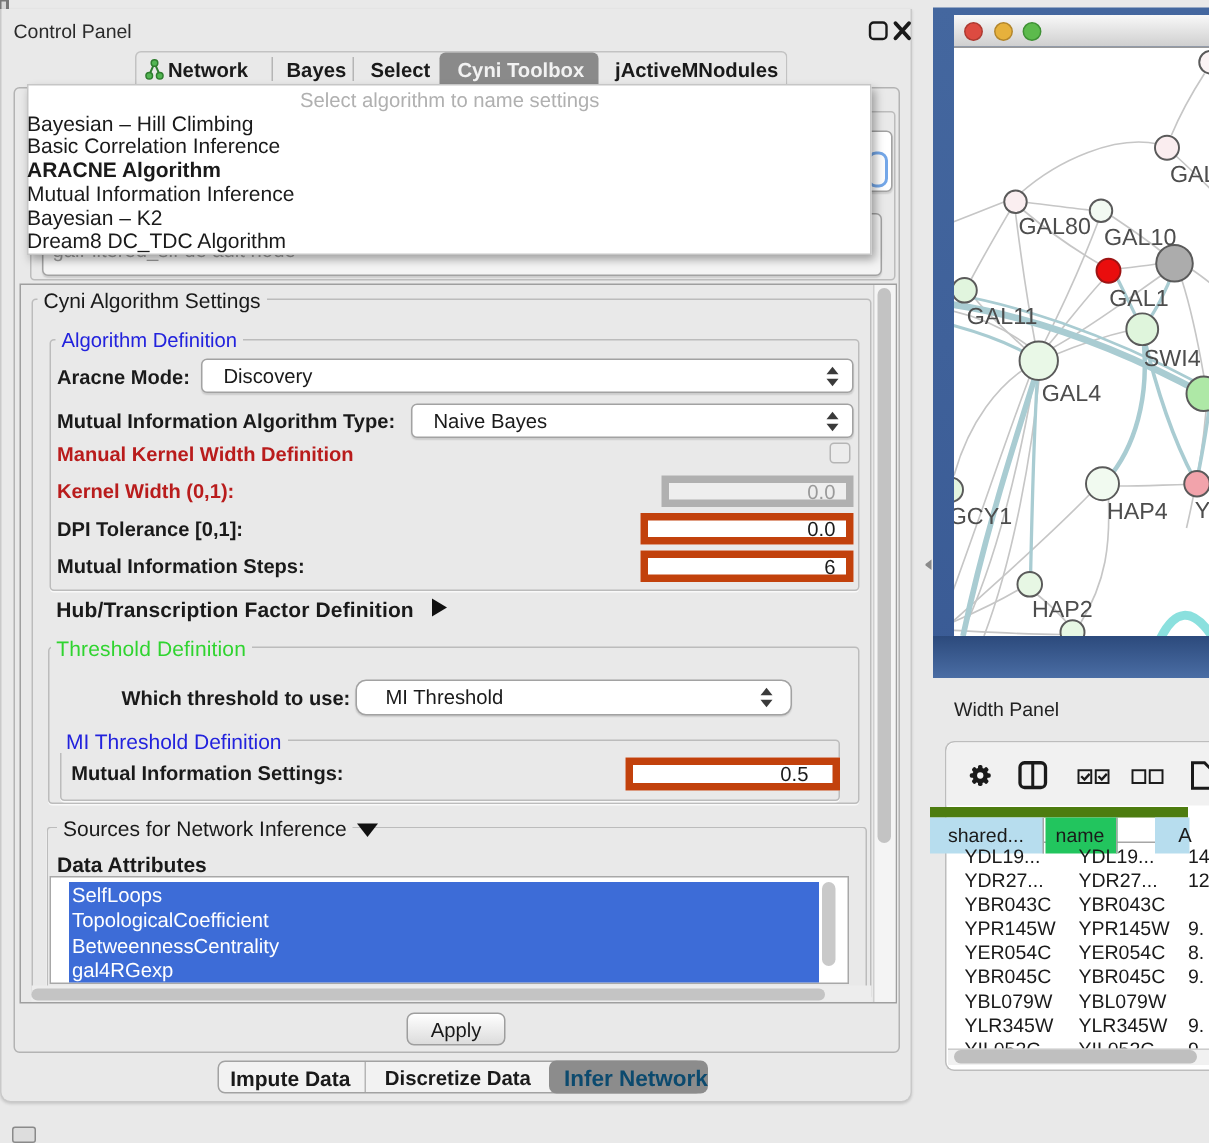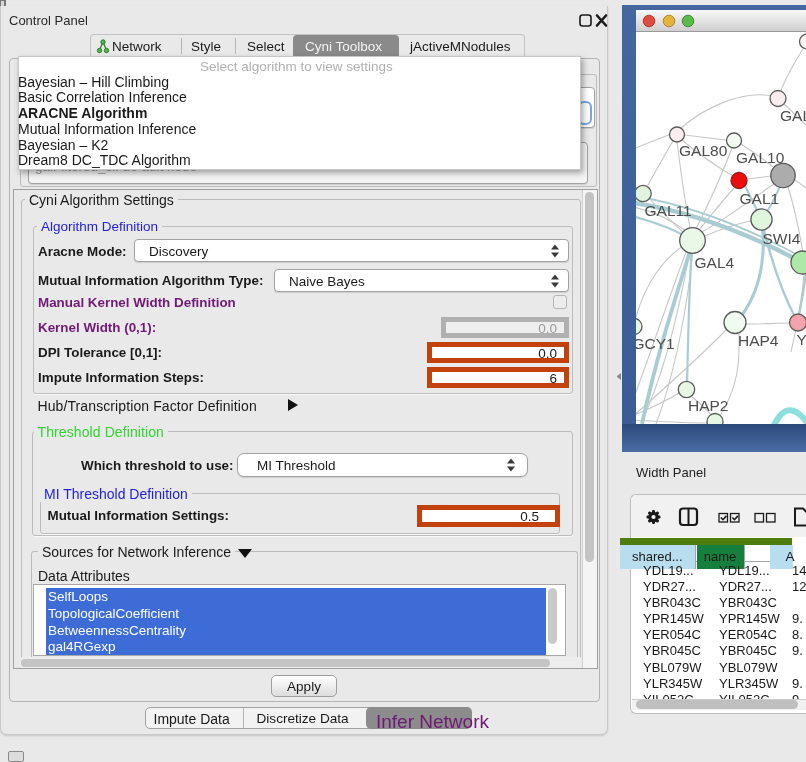--- a/index.html
+++ b/index.html
@@ -1,20 +1,20 @@
 <!DOCTYPE html>
 <html><head><meta charset="utf-8">
 <style>
 *{margin:0;padding:0;box-sizing:border-box}
 html,body{width:806px;height:762px;overflow:hidden}
 body{position:relative;background:#e9e9e9;font-family:"Liberation Sans",sans-serif;color:#1a1a1a;-webkit-font-smoothing:antialiased;transform:translateZ(0)}
 .abs{position:absolute}
-.bold{font-weight:normal}
+.bold{font-weight:bold}
 .lbl{position:absolute;font-size:13.4px;font-weight:bold;letter-spacing:0;white-space:nowrap}
-.glbl{color:#701a75}
+.glbl{color:#b91c1c}
 .combo{position:absolute;background:#fff;border:1px solid #a2a2a2;border-radius:4px;font-size:13.5px;box-shadow:0 1px 1px rgba(0,0,0,.12)}
 .combo .tx{position:absolute;left:14px;top:50%;transform:translateY(-50%);white-space:nowrap}
 .spin{position:absolute;right:9px;top:50%;transform:translateY(-50%);width:8px;height:13px}
 .spin:before{content:"";position:absolute;left:0;top:0;border:4px solid transparent;border-bottom:5px solid #3a3a3a;border-top:none}
 .spin:after{content:"";position:absolute;left:0;bottom:0;border:4px solid transparent;border-top:5px solid #3a3a3a;border-bottom:none}
 .field{position:absolute;background:#fff;border:5px solid #c2410c;font-size:13.5px;text-align:right}
 .field span{position:absolute;right:7px;top:50%;transform:translateY(-50%)}
 .grp{position:absolute;border:1px solid #bcbcbc;border-radius:3px;box-shadow:inset 0 0 0 0px #fff, 0 1px 0 rgba(255,255,255,.7)}
 .gcap{position:absolute;background:#e9e9e9;padding:0 4px;white-space:nowrap}
 </style></head>
@@ -34,21 +34,21 @@
 <div class="abs" style="left:90px;top:34px;width:435px;height:25px;border:1px solid #c2c2c2;border-bottom:none;border-radius:4px 4px 0 0;background:#e9e9e9"></div>
 <div class="abs" style="left:292.5px;top:35px;width:106px;height:24px;background:#8a8a8a;border-radius:4px 4px 0 0"></div>
 <svg class="abs" style="left:96px;top:39px" width="14" height="15" viewBox="0 0 14 15">
   <path d="M7 3 L3.5 11 M7 3 L10.5 11" stroke="#2f7d2f" stroke-width="1.3" fill="none"></path>
   <circle cx="7" cy="3" r="2.2" fill="#52b552" stroke="#2f7d2f" stroke-width="1"></circle>
   <circle cx="3.5" cy="11.5" r="2.2" fill="#52b552" stroke="#2f7d2f" stroke-width="1"></circle>
   <circle cx="10.5" cy="11.5" r="2.2" fill="#52b552" stroke="#2f7d2f" stroke-width="1"></circle>
 </svg>
 <div class="abs bold" style="left:112px;top:39px;font-size:13.5px">Network</div>
 <div class="abs" style="left:181px;top:38px;width:1px;height:16px;background:#b5b5b5"></div>
-<div class="abs bold" style="left:191px;top:39px;font-size:13.5px">Style</div>
+<div class="abs bold" style="left:191px;top:39px;font-size:13.5px">Bayes</div>
 <div class="abs" style="left:235px;top:38px;width:1px;height:16px;background:#b5b5b5"></div>
 <div class="abs bold" style="left:247px;top:39px;font-size:13.5px">Select</div>
 <div class="abs bold" style="left:305px;top:39px;font-size:13.5px;color:#f2f2f2">Cyni Toolbox</div>
 <div class="abs bold" style="left:410px;top:39px;font-size:13.5px">jActiveMNodules</div>
 
 <div class="abs" style="left:9px;top:58px;width:591px;height:644px;border:1px solid #b3b3b3;border-radius:4px;background:#e9e9e9"></div>
 
 <div class="abs" style="left:20px;top:74px;width:577px;height:113px;border:1px solid #bcbcbc;border-radius:3px"></div>
 <div class="combo" style="left:28px;top:87px;width:567px;height:41px"></div>
 <div class="abs" style="left:578px;top:101px;width:14px;height:24px;border:2.5px solid #74a7e8;border-radius:6px;background:#fdfdfd"></div>
@@ -82,21 +82,21 @@
 <div class="lbl glbl" style="left:38px;top:295px">Manual Kernel Width Definition</div>
 <div class="abs" style="left:553px;top:295px;width:14px;height:14px;background:#ececec;border:1px solid #b5b5b5;border-radius:3px"></div>
 <div class="lbl glbl" style="left:38px;top:320px">Kernel Width (0,1):</div>
 <div class="field" style="left:441px;top:317px;width:128px;height:21px;background:#eeeeee;border-color:#b0b0b0;color:#9a9a9a">
     <span>0.0</span>
   </div>
 <div class="lbl" style="left:38px;top:345px">DPI Tolerance [0,1]:</div>
 <div class="field" style="left:427px;top:342px;width:142px;height:21px">
     <span>0.0</span>
   </div>
-<div class="lbl" style="left:38px;top:370px">Impute Information Steps:</div>
+<div class="lbl" style="left:38px;top:370px">Mutual Information Steps:</div>
 <div class="field" style="left:427px;top:367px;width:142px;height:21px">
     <span>6</span>
   </div>
 
 <div class="abs bold" style="left:37.5px;top:398px;font-size:14px;letter-spacing:.1px">Hub/Transcription Factor Definition</div>
 <div class="abs" style="left:288px;top:399px;width:0;height:0;border:6.5px solid transparent;border-left:10px solid #111;border-right:none"></div>
 
 <div class="grp" style="left:32px;top:431px;width:541px;height:105px"></div>
 <div class="gcap" style="left:33.5px;top:424px;font-size:14px;letter-spacing:.1px;color:#30d430">Threshold Definition</div>
 <div class="lbl" style="left:81px;top:458px">Which threshold to use:</div>
@@ -125,24 +125,24 @@
 <div class="abs" style="left:21px;top:657px;width:560px;height:11px;background:#ededed"></div>
 <div class="abs" style="left:20.5px;top:659px;width:529px;height:7.5px;background:#c4c4c4;border-radius:4px"></div>
 
 <div class="abs" style="left:271px;top:675px;width:66px;height:22px;background:linear-gradient(#ffffff,#dcdcdc);border:1px solid #9e9e9e;border-radius:5px;text-align:center;font-size:13.5px;line-height:21px">Apply</div>
 
 <div class="abs" style="left:145px;top:707px;width:324px;height:22px;background:#f2f2f2;border:1px solid #a2a2a2;border-radius:5px"></div>
 <div class="abs" style="left:243px;top:708px;width:1px;height:20px;background:#b5b5b5"></div>
 <div class="abs bold" style="left:153.5px;top:710.5px;font-size:14px">Impute Data</div>
 <div class="abs bold" style="left:256.5px;top:710.5px;font-size:13.6px">Discretize Data</div>
 <div class="abs" style="left:366px;top:707px;width:106px;height:22px;background:#8c8c8c;border-radius:5px"></div>
-<div class="abs bold" style="left:376px;top:710.5px;font-size:19px;color:#701a75">Infer Network</div>
+<div class="abs bold" style="left:376px;top:710.5px;font-size:15px;color:#0c4a6e">Infer Network</div>
 
 <div class="abs" style="left:17.5px;top:56px;width:563px;height:114px;background:#fff;border:1px solid #c6c6c6;box-shadow:2px 3px 6px rgba(0,0,0,.35)"></div>
-<div class="abs" style="left:200px;top:59px;font-size:13.5px;color:#b0b0b0;white-space:nowrap">Select algorithm to view settings</div>
+<div class="abs" style="left:200px;top:59px;font-size:13.5px;color:#b0b0b0;white-space:nowrap">Select algorithm to name settings</div>
 <div class="abs" style="left:18px;top:74.5px;font-size:14px;line-height:15.8px;white-space:nowrap">Bayesian – Hill Climbing<br>Basic Correlation Inference<br><b>ARACNE Algorithm</b><br>Mutual Information Inference<br>Bayesian – K2<br>Dream8 DC_TDC Algorithm</div>
 
 <div class="abs" style="left:616px;top:373px;width:5px;height:7px;border-left:4px solid #8a8a8a;border-top:3.5px solid transparent;border-bottom:3.5px solid transparent;transform:rotate(180deg)"></div>
 
 <div class="abs" style="left:622px;top:5px;width:184px;height:447px;background:linear-gradient(#44679f,#3a5b95)"></div>
 <div class="abs" style="left:636px;top:10px;width:170px;height:22px;background:linear-gradient(#f8f8f8,#cfcfcf);border-bottom:1px solid #9a9a9a"></div>
 <svg class="abs" style="left:641px;top:14px" width="55" height="14" viewBox="0 0 55 14">
   <circle cx="8" cy="7" r="5.8" fill="#dd4b41" stroke="#ad3a31" stroke-width="1"></circle>
   <circle cx="28" cy="7" r="5.8" fill="#e6b13c" stroke="#b3862b" stroke-width="1"></circle>
   <circle cx="47" cy="7" r="5.8" fill="#5cba4c" stroke="#3f9135" stroke-width="1"></circle>
@@ -255,21 +255,21 @@
     <rect x="112" y="7.5" width="8.5" height="8.5"></rect>
     <rect x="123.5" y="7.5" width="8.5" height="8.5"></rect>
     <path d="M77.8 11.5 l2.2 2.2 3.4 -3.8" stroke-width="1.6"></path>
     <path d="M89.3 11.5 l2.2 2.2 3.4 -3.8" stroke-width="1.6"></path>
   </g>
   <path d="M152 2.5 h8 l4 4 v13 h-12 z" fill="none" stroke="#1a1a1a" stroke-width="2"></path>
 </svg>
 
 <div class="abs" style="left:620px;top:538px;width:172px;height:24px;border-top:7px solid #4d7c0f;border-bottom:1px solid #a6a6a6">
   <div class="abs" style="left:0;top:0;width:75.5px;height:24px;background:#b7ddee;border-right:1px solid #a6a6a6;text-align:center;font-size:13px;line-height:23px">shared...</div>
-  <div class="abs" style="left:76.5px;top:0;width:48px;height:24px;background:#15803d;border-right:1px solid #a6a6a6;text-align:center;font-size:13px;line-height:23px">name</div>
+  <div class="abs" style="left:76.5px;top:0;width:48px;height:24px;background:#22c55e;border-right:1px solid #a6a6a6;text-align:center;font-size:13px;line-height:23px">name</div>
   <div class="abs" style="left:149.5px;top:0;width:23px;height:24px;background:#b7ddee;font-size:13.5px;line-height:23px;padding-left:16px">A</div>
 </div>
 
 <div class="abs" style="left:634px;top:563px;width:172px;height:137px;overflow:hidden;font-size:13px">
   <div style="position:relative;height:16.1px">
       <span class="abs" style="left:9px">YDL19...</span>
       <span class="abs" style="left:85px">YDL19...</span>
       <span class="abs" style="left:158px">14</span>
     </div>
   <div style="position:relative;height:16.1px">

